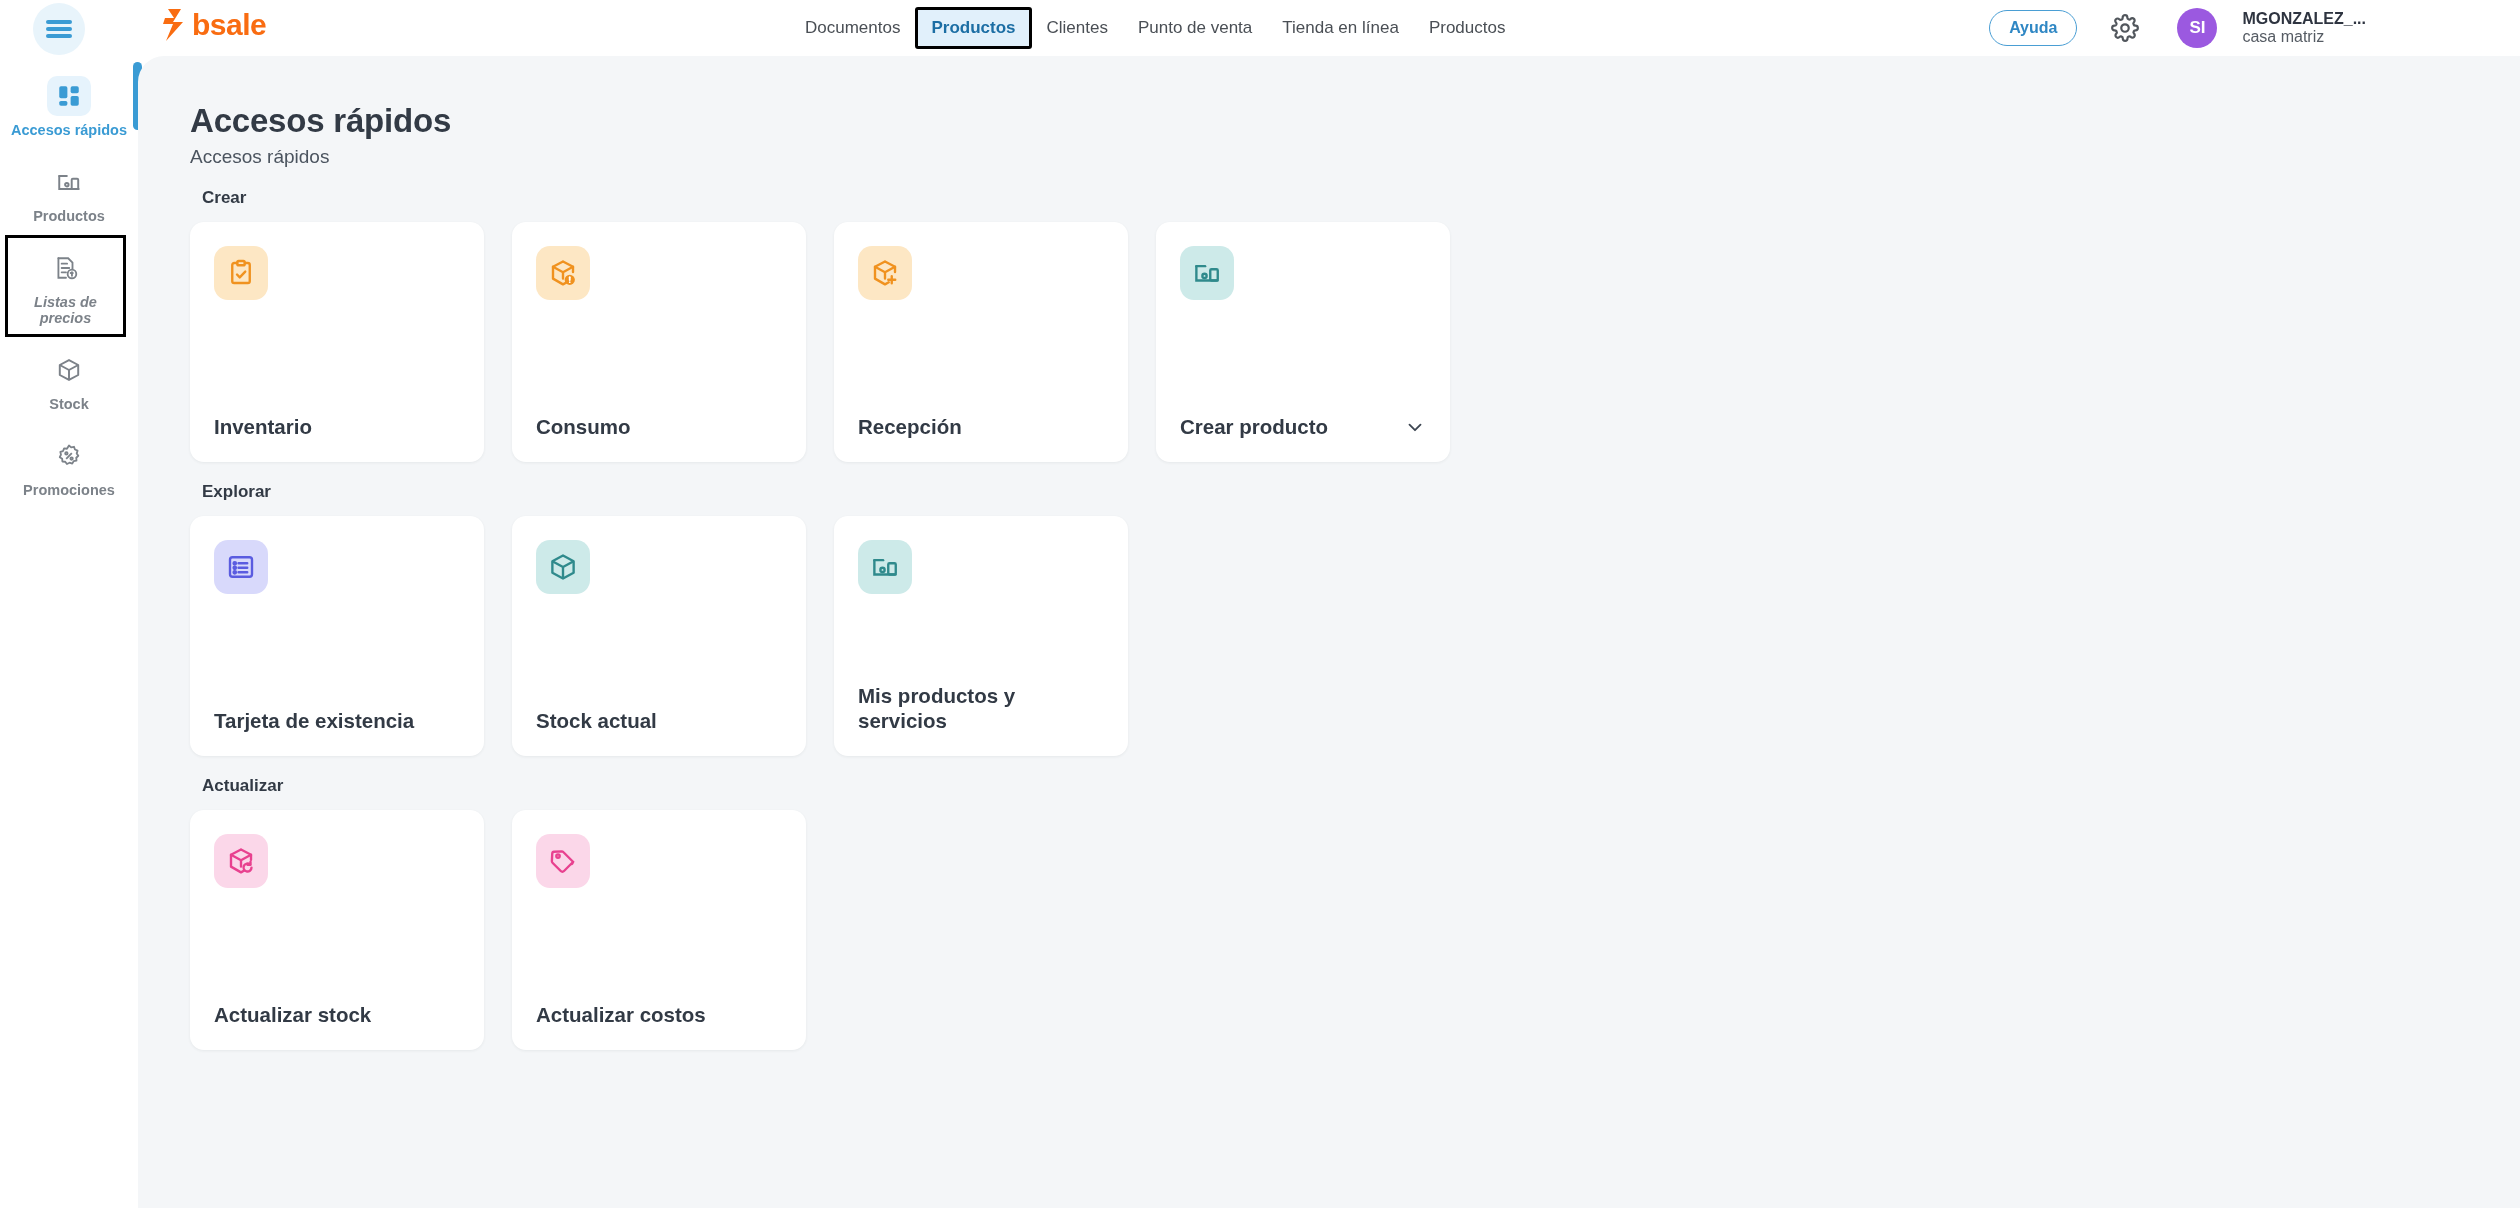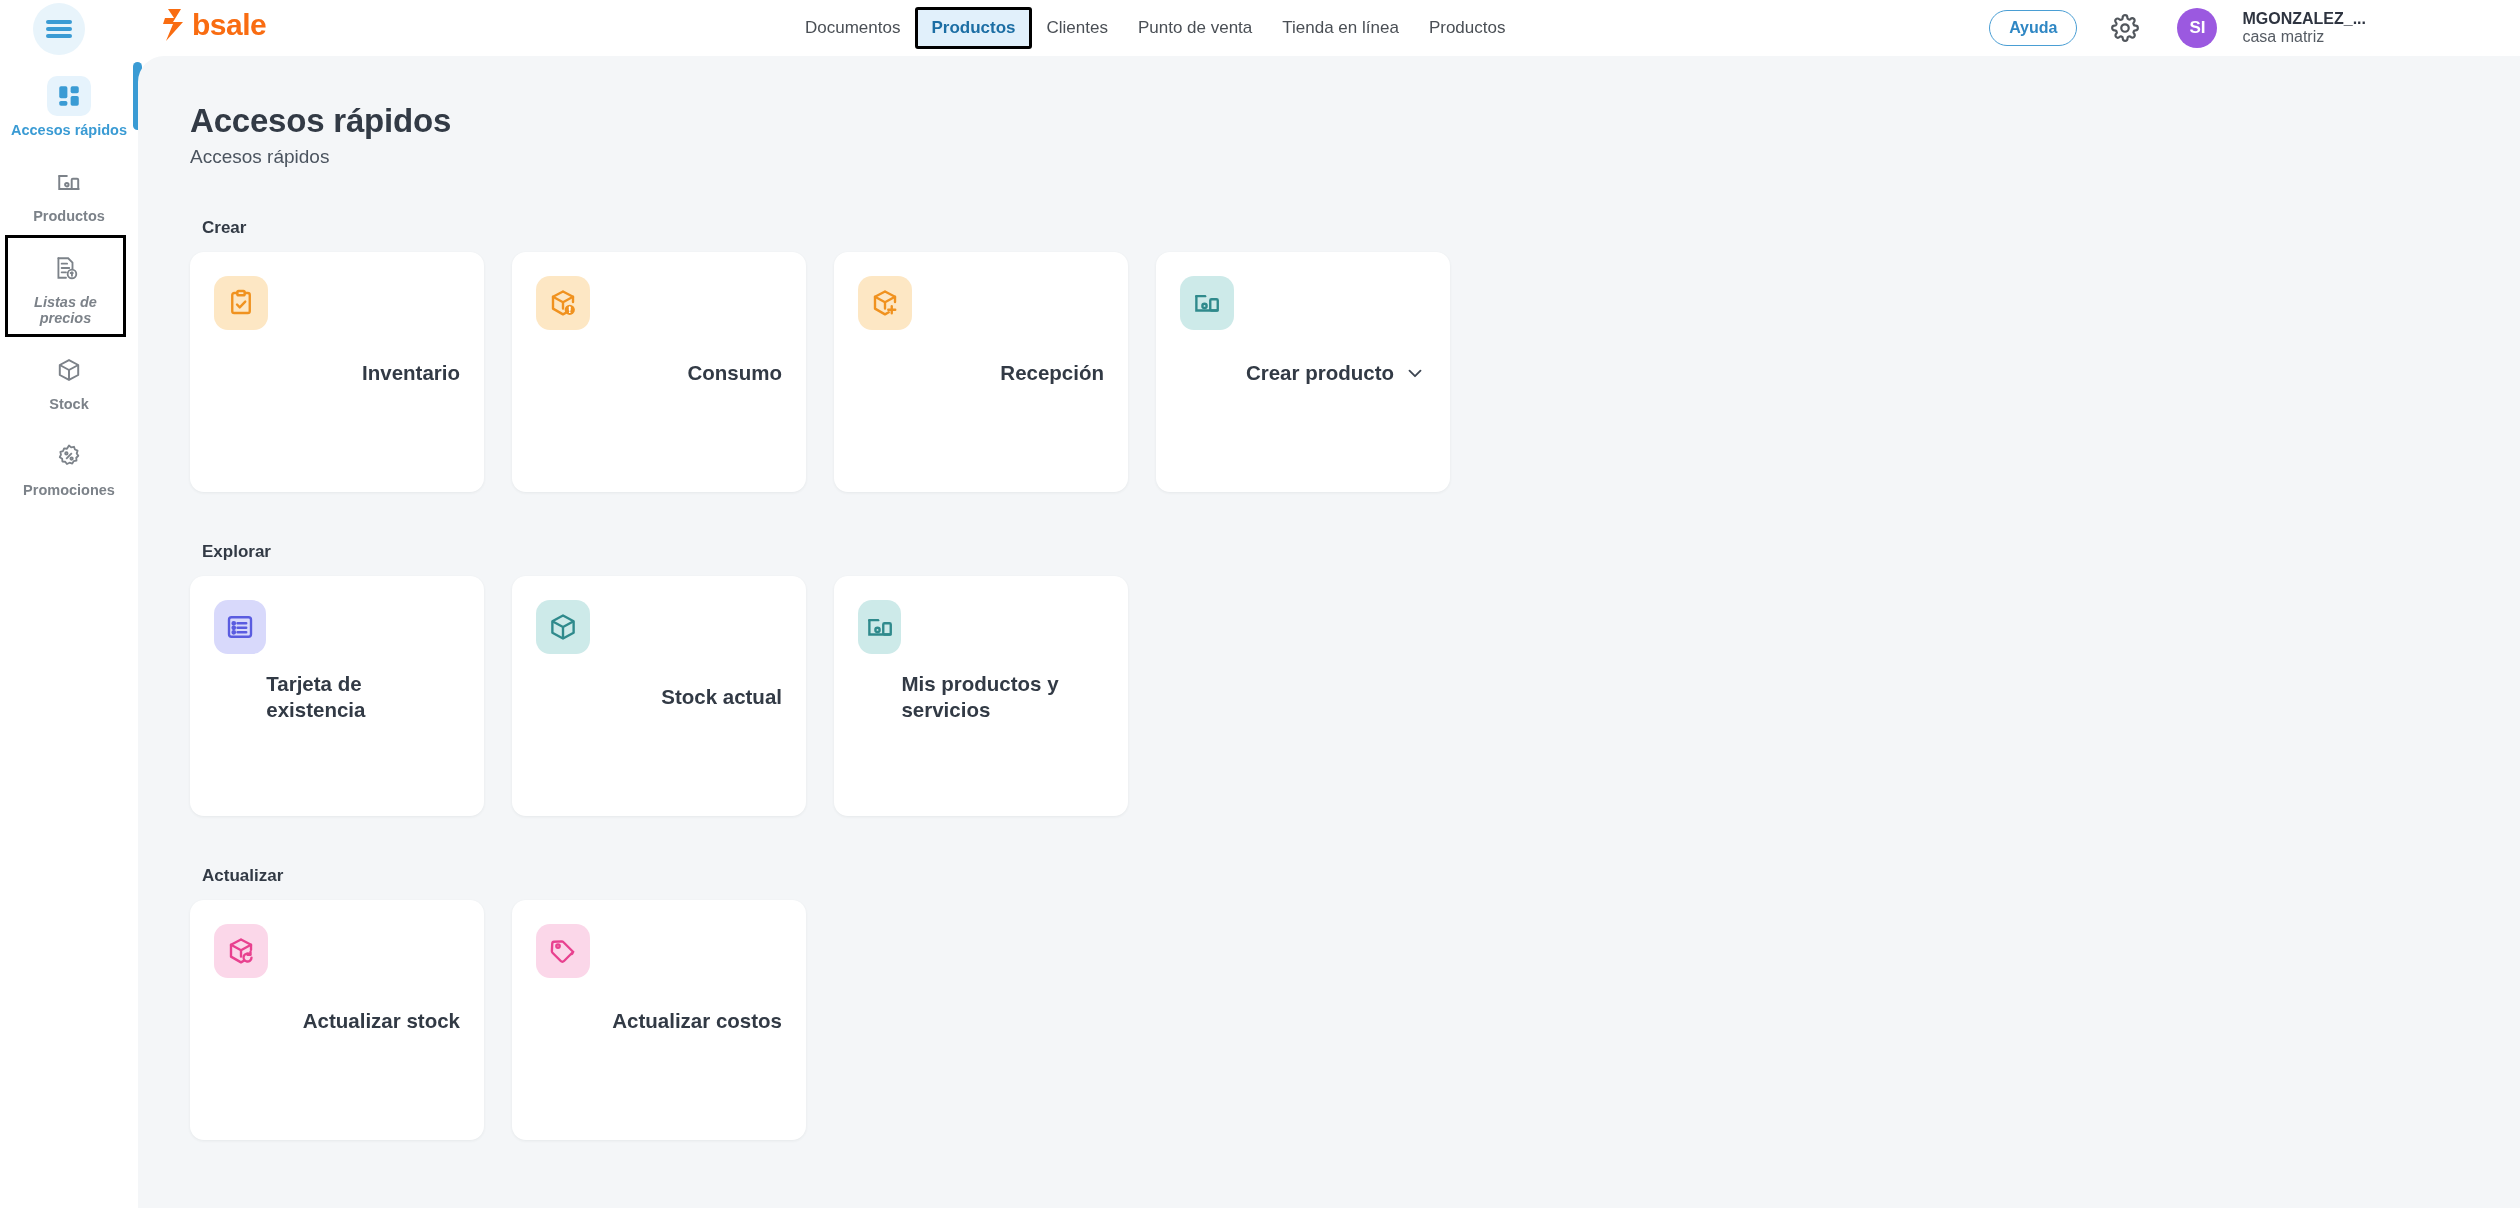--- a/index.html
+++ b/index.html
@@ -110,30 +110,30 @@
     border-top-left-radius: 26px;
     overflow: hidden;
   }
   .page-head { padding: 46px 0 0 52px; }
   .page-title { font-size: 33px; font-weight: 700; color: #323a45; letter-spacing: -0.2px; }
   .page-sub { font-size: 19px; color: #4b545f; margin-top: 6px; }
 
   .section { margin: 0 0 0 52px; }
   .section-title {
     font-size: 17px; font-weight: 700; color: #323a45;
-    margin: 50px 0 14px 12px;
+    margin: 20px 0 14px 12px;
   }
   .card-row { display: flex; gap: 28px; }
 
   .card {
     width: 294px; height: 240px;
     background: #ffffff; border-radius: 14px;
     box-shadow: 0 1px 3px rgba(40,50,60,0.07);
     padding: 24px 24px 22px;
-    display: flex; flex-direction: row; justify-content: space-between;
+    display: flex; flex-direction: column; justify-content: space-between;
     cursor: pointer; position: relative;
   }
   .card-ico {
     width: 54px; height: 54px; border-radius: 14px;
     display: flex; align-items: center; justify-content: center;
   }
   .card-foot { display: flex; align-items: center; justify-content: space-between; }
   .card-label {
     font-size: 20.5px; font-weight: 700; color: #323a45; line-height: 1.25;
   }

